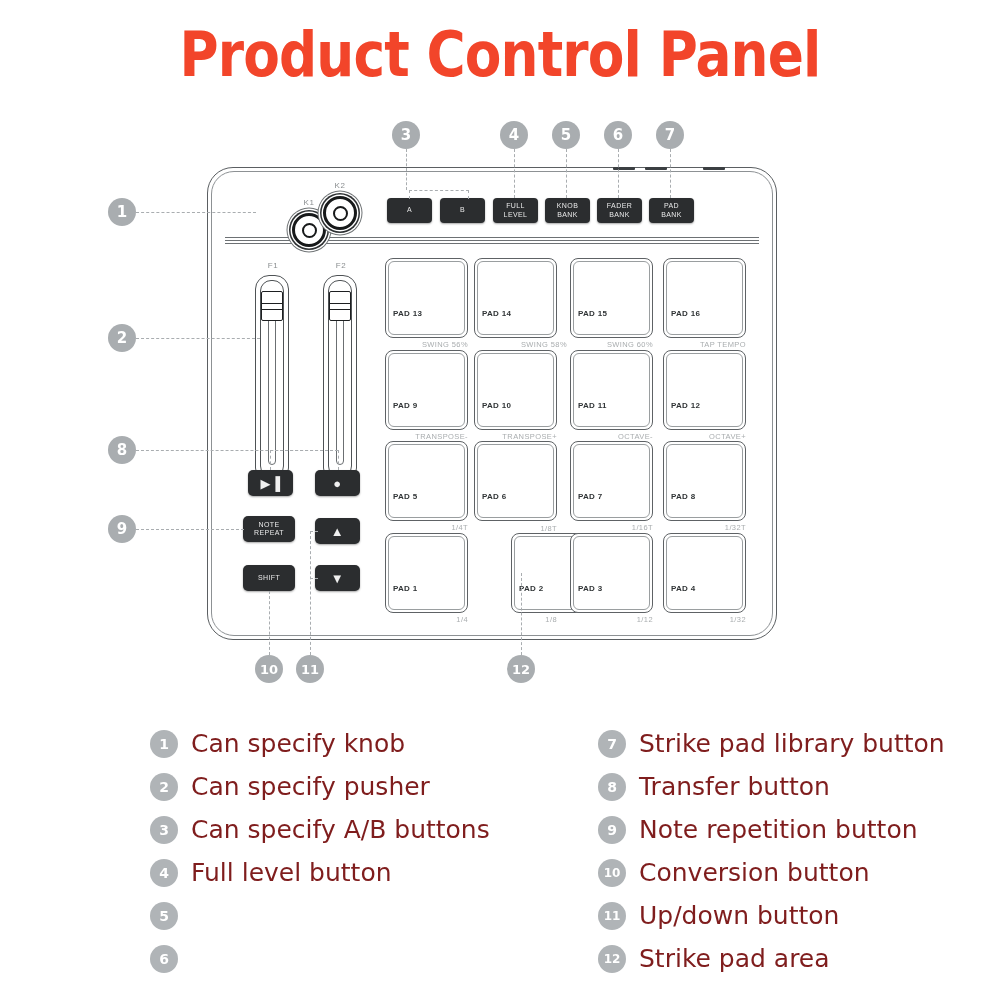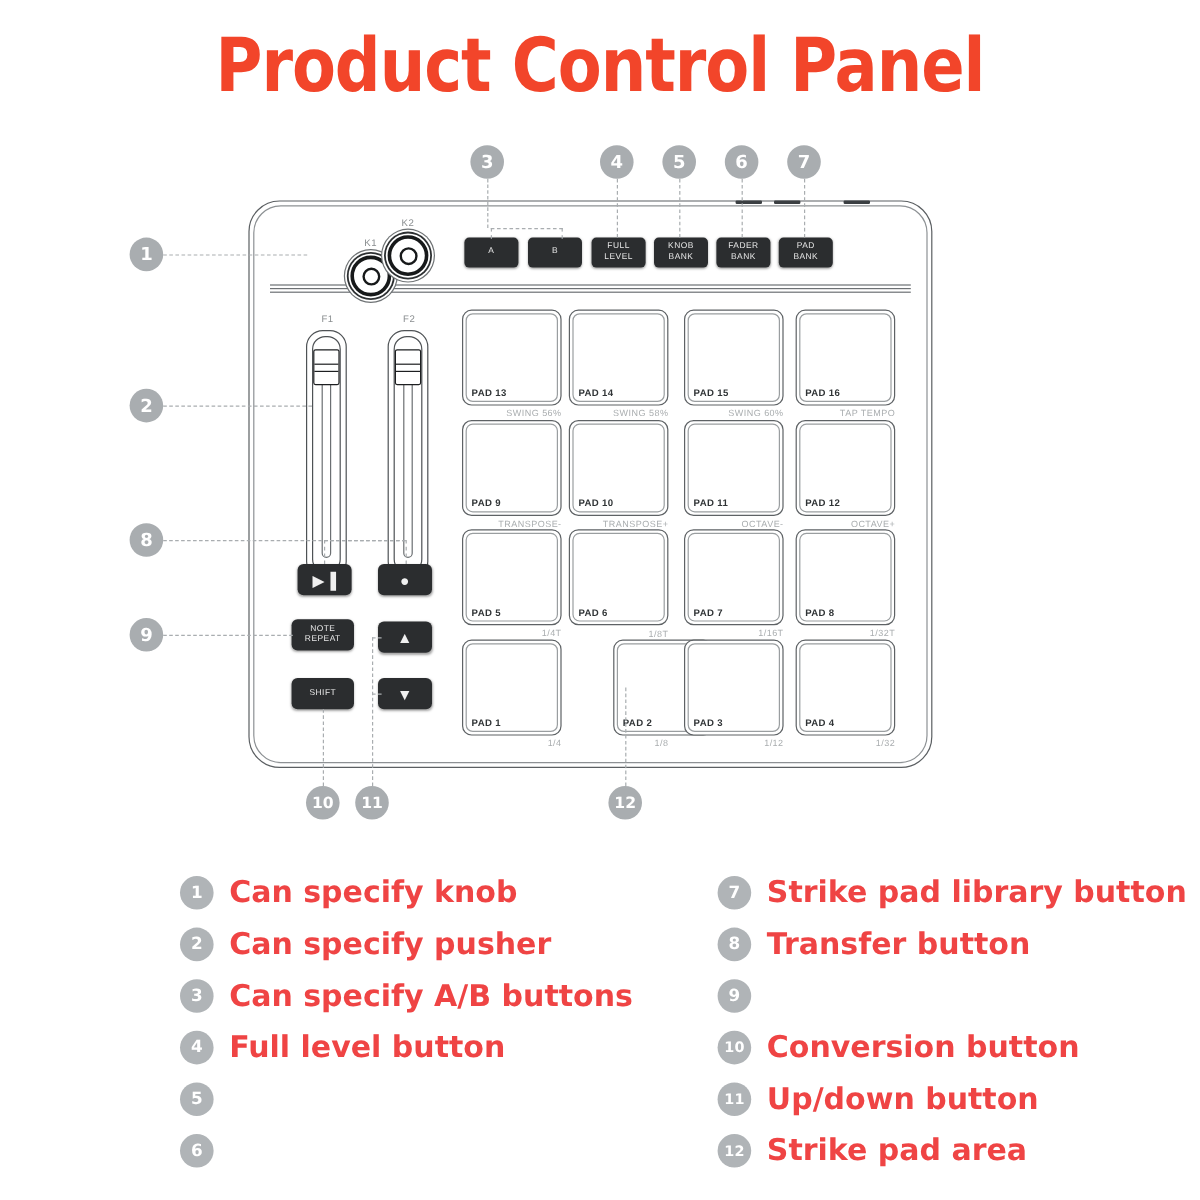--- a/index.html
+++ b/index.html
@@ -99,21 +99,21 @@
   
   .pad{
     position:absolute;width:83px;height:80px;background:#fff;
     border:1.6px solid #5e6265;border-radius:8px;box-sizing:border-box;
   }
   .pad-inner{
     position:absolute;left:2px;top:2px;right:2px;bottom:2px;
     border:1px solid #9a9ea0;border-radius:6px;
   }
   .pad-name{
-    position:absolute;left:7px;bottom:5px;font-size:8px;font-weight:bold;
+    position:absolute;left:7px;bottom:19px;font-size:8px;font-weight:bold;
     color:#303436;letter-spacing:.3px;
   }
   .pad-sub{
     position:absolute;width:83px;text-align:right;font-size:7.5px;
     color:#a9adaf;letter-spacing:.4px;
   }
 
   
   .callout{
     position:absolute;width:28px;height:28px;border-radius:50%;
@@ -129,21 +129,21 @@
   .leg-col{position:absolute;top:0;}
   .leg-row{display:flex;align-items:center;margin-bottom:8px;height:35px;}
   .leg-badge{
     width:28px;height:28px;border-radius:50%;background:#b0b4b7;color:#fff;
     font-size:14px;font-weight:bold;display:flex;align-items:center;
     justify-content:center;flex:0 0 28px;margin-right:13px;
     font-family:"DejaVu Sans",sans-serif;
   }
   .leg-text{
     font-family:"DejaVu Sans",sans-serif;
-    font-size:25px;font-weight:bold;color:#ef4444;white-space:nowrap;
+    font-size:25px;font-weight:normal;color:#7f1d1d;white-space:nowrap;
   }
 </style>
 </head>
 <body>
 
 <div id="title">Product Control Panel</div>
 
 <div id="device"></div>
 <div id="device-inner"></div>
 
@@ -224,21 +224,21 @@
 
 <div class="pad" style="left:385px;top:258px;">
     <div class="pad-inner"></div>
     <div class="pad-name">PAD 13</div>
   </div>
 <div class="pad-sub" style="left:385px;top:340px;">SWING 56%</div>
 <div class="pad" style="left:474px;top:258px;">
     <div class="pad-inner"></div>
     <div class="pad-name">PAD 14</div>
   </div>
-<div class="pad-sub" style="left:474px;top:340px;">SWING 58%</div>
+<div class="pad-sub" style="left:484px;top:340px;">SWING 58%</div>
 <div class="pad" style="left:570px;top:258px;">
     <div class="pad-inner"></div>
     <div class="pad-name">PAD 15</div>
   </div>
 <div class="pad-sub" style="left:570px;top:340px;">SWING 60%</div>
 <div class="pad" style="left:663px;top:258px;">
     <div class="pad-inner"></div>
     <div class="pad-name">PAD 16</div>
   </div>
 <div class="pad-sub" style="left:663px;top:340px;">TAP TEMPO</div>
@@ -402,20 +402,21 @@
     <div class="leg-row">
       <div class="leg-badge">7</div>
       <div class="leg-text">Strike pad library button</div>
     </div>
     <div class="leg-row">
       <div class="leg-badge">8</div>
       <div class="leg-text">Transfer button</div>
     </div>
     <div class="leg-row">
       <div class="leg-badge">9</div>
+      <div class="leg-text">Note repetition button</div>
     </div>
     <div class="leg-row">
       <div class="leg-badge" style="font-size:12px;">10</div>
       <div class="leg-text">Conversion button</div>
     </div>
     <div class="leg-row">
       <div class="leg-badge" style="font-size:12px;">11</div>
       <div class="leg-text">Up/down button</div>
     </div>
     <div class="leg-row">

